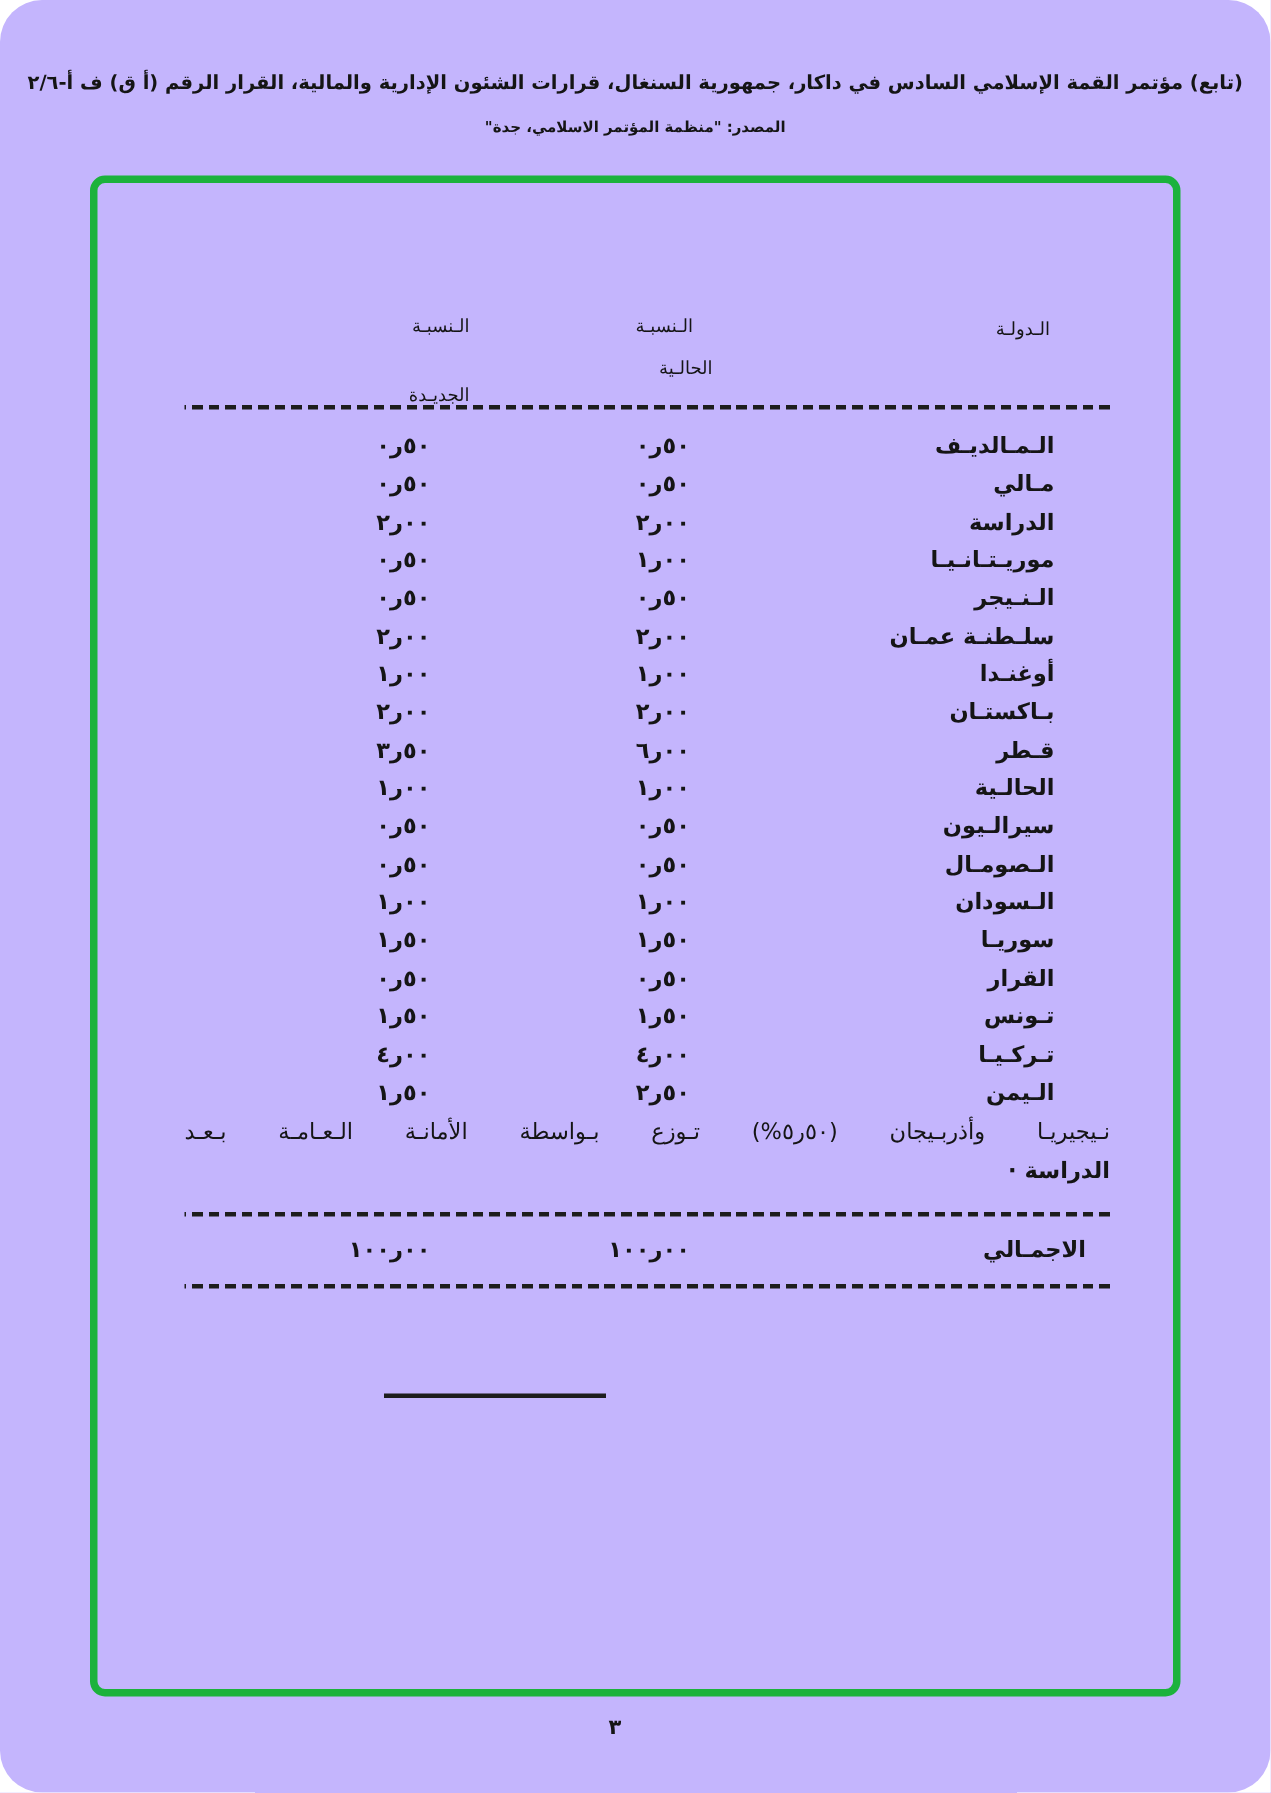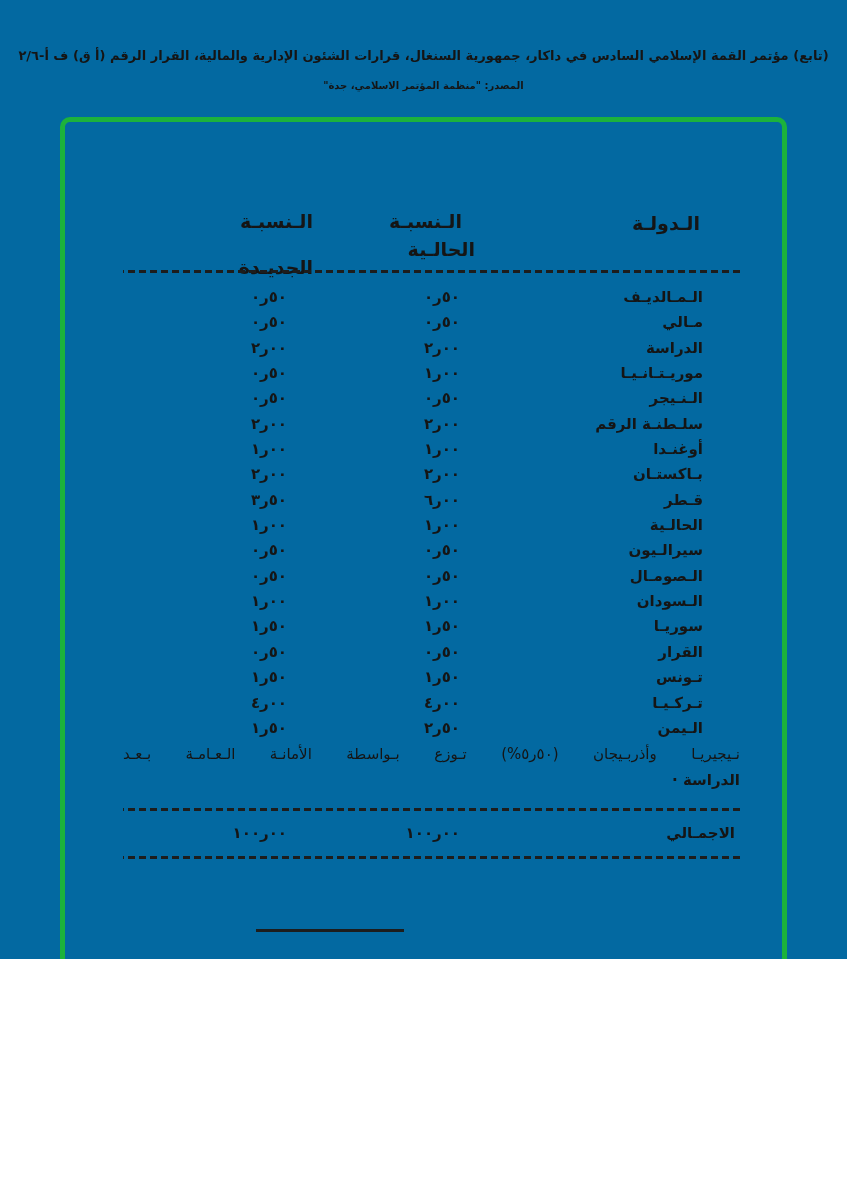--- a/index.html
+++ b/index.html
@@ -1,23 +1,24 @@
 <!DOCTYPE html>
 <html lang="ar"><head>
 <meta charset="utf-8">
 <style>
   html,body{margin:0;padding:0;background:#fff;}
   .page{
     position:relative;
-    width:847px;height:959px;
-    background:#0369a1;
+    width:847px;height:1195px;
+    background:#c4b5fd;
     direction:rtl;
     overflow:hidden;
     font-family:"DejaVu Sans",sans-serif;
     color:#151515;
+    border-radius:28px;
   }
   .abs{position:absolute;}
   
   .doc-title{
     top:48px;left:0;width:847px;
     text-align:center;
     font-size:13px;font-weight:bold;
     white-space:nowrap;
   }
   .ltr-code{direction:ltr;unicode-bidi:bidi-override;}
@@ -26,21 +27,21 @@
     text-align:center;
     font-size:10px;font-weight:bold;
   }
   
   .frame{
     left:60px;top:117px;width:717px;height:1004px;
     border:5px solid #1cb23c;border-radius:10px;
     pointer-events:none;
   }
   
-  .th{font-size:19px;font-weight:bold;white-space:nowrap;text-align:center;}
+  .th{font-size:12px;font-weight:normal;white-space:nowrap;text-align:center;}
   .th-country{top:212px;right:147px;}
   .th-cur-1{top:210px;right:385px;}
   .th-cur-2{top:238px;right:372px;}
   .th-new-1{top:210px;right:534px;}
   .th-new-2{top:256px;right:534px;}
   
   .dashline{
     left:123px;width:617px;height:3px;
     background:repeating-linear-gradient(to left,#1d1d1d 0 7px,transparent 7px 11px);
   }
@@ -66,21 +67,21 @@
   .note-2{
     top:771px;right:107px;
     font-size:15px;font-weight:bold;white-space:nowrap;
   }
   
   .total-row{top:824px;left:0;width:847px;height:26px;}
   .total-row span{
     position:absolute;top:0;
     font-size:15px;font-weight:bold;white-space:nowrap;
   }
-  .total-label{right:112px;}
+  .total-label{right:123px;}
   
   .short-rule{
     top:929px;left:256px;width:148px;height:3px;
     background:#1d1d1d;
   }
   
   .page-number{
     top:1144px;left:0;width:820px;
     text-align:center;
     font-size:14px;font-weight:bold;
@@ -125,21 +126,21 @@
       <span class="cell-country">موريـتـانـيـا</span>
       <span class="cell-current">٠٠ر١</span>
       <span class="cell-new">٥٠ر٠</span>
     </div>
       <div class="t-row">
       <span class="cell-country">الـنـيجر</span>
       <span class="cell-current">٥٠ر٠</span>
       <span class="cell-new">٥٠ر٠</span>
     </div>
       <div class="t-row">
-      <span class="cell-country">سلـطنـة الرقم</span>
+      <span class="cell-country">سلـطنـة عمـان</span>
       <span class="cell-current">٠٠ر٢</span>
       <span class="cell-new">٠٠ر٢</span>
     </div>
       <div class="t-row">
       <span class="cell-country">أوغنـدا</span>
       <span class="cell-current">٠٠ر١</span>
       <span class="cell-new">٠٠ر١</span>
     </div>
       <div class="t-row">
       <span class="cell-country">بـاكستـان</span>

